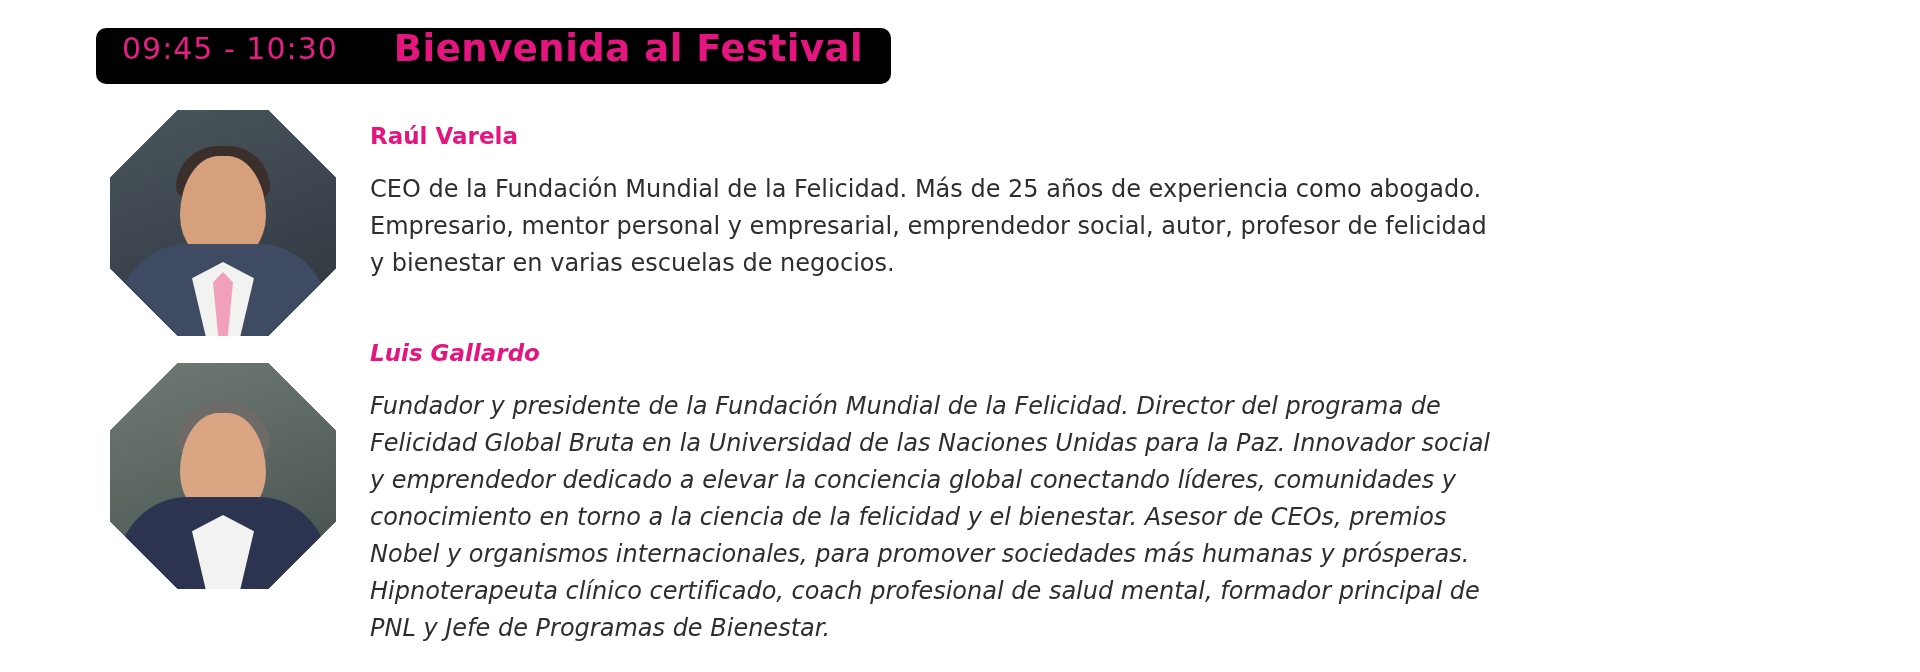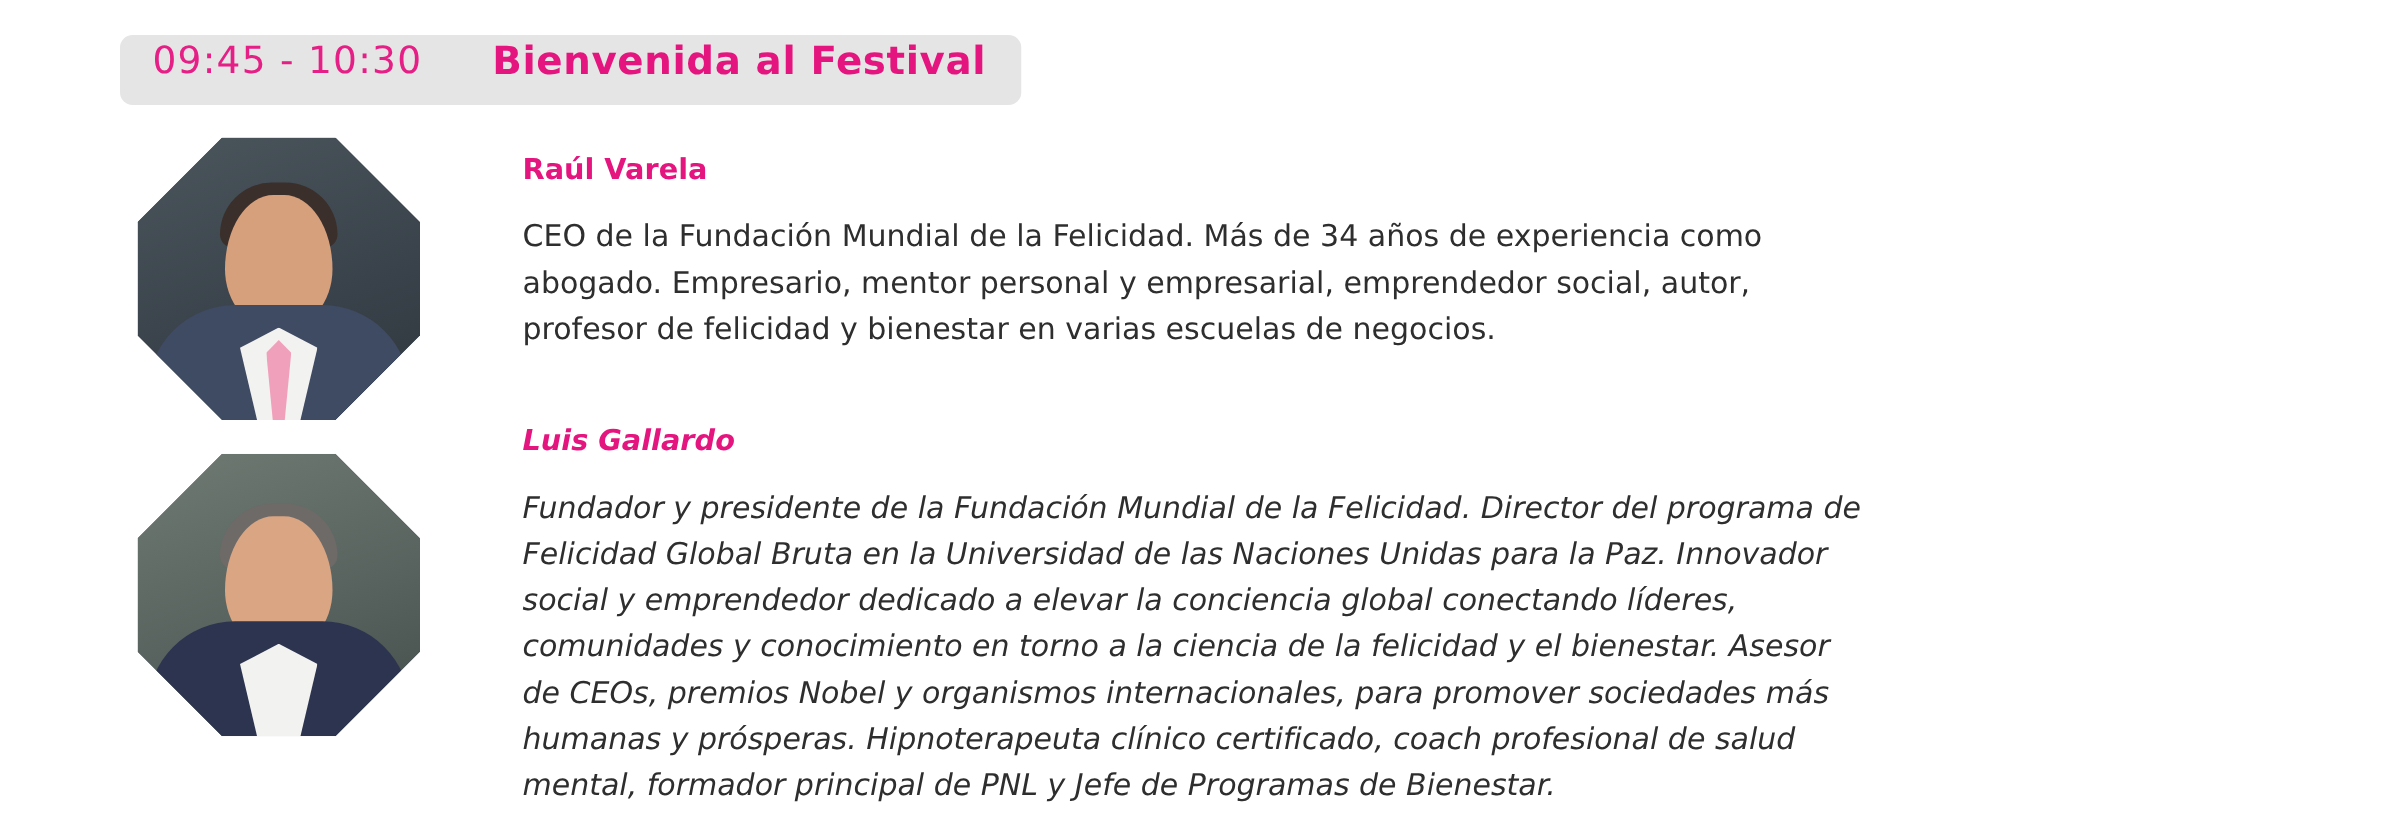--- a/index.html
+++ b/index.html
@@ -23,57 +23,56 @@
     padding: 0;
   }
 
   
   .session-header {
     position: absolute;
     left: 96px;
     top: 28px;
     display: flex;
     align-items: center;
-    background: #e5e5e5;
+    background: #000000;
     border-radius: 10px;
     padding: 10px 28px 25px 26px;
     box-sizing: border-box;
     height: 56px;
   }
   .session-time {
     font-family: "DejaVu Sans", sans-serif;
     font-size: 30px;
     letter-spacing: 1px;
     color: #e51f86;
     font-weight: 400;
     white-space: nowrap;
   }
   .session-title {
     font-family: "DejaVu Sans", sans-serif;
-    font-size: 31px;
+    font-size: 37px;
     font-weight: 700;
     color: #e5157f;
     letter-spacing: 0.5px;
     margin-left: 56px;
     white-space: nowrap;
   }
 
   
   .speakers {
     position: absolute;
     left: 0;
     top: 110px;
     width: 1920px;
   }
 
   .speaker {
     position: relative;
     display: block;
     margin-bottom: 6px;
-    padding-left: 48px;
   }
 
   .speaker-photo-wrap {
     position: absolute;
     left: 110px;
     top: 0;
     width: 226px;
     height: 226px;
   }
 
@@ -200,21 +199,21 @@
             <div class="p-hair"></div>
             <div class="p-head"></div>
             <div class="p-body"></div>
             <div class="p-shirt"></div>
             <div class="p-tie"></div>
           </div>
         </div>
       </div>
       <div class="speaker-text">
         <p class="speaker-name">Raúl Varela</p>
-        <p class="speaker-bio">CEO de la Fundación Mundial de la Felicidad. Más de 34 años de experiencia como abogado. Empresario, mentor personal y empresarial, emprendedor social, autor, profesor de felicidad y bienestar en varias escuelas de negocios.</p>
+        <p class="speaker-bio">CEO de la Fundación Mundial de la Felicidad. Más de 25 años de experiencia como abogado. Empresario, mentor personal y empresarial, emprendedor social, autor, profesor de felicidad y bienestar en varias escuelas de negocios.</p>
       </div>
     </div>
 
     <div class="speaker speaker-2 s2">
       <div class="speaker-photo-wrap">
         <div class="octagon">
           <div class="portrait p-bg-2">
             <div class="p-hair"></div>
             <div class="p-head"></div>
             <div class="p-body"></div>

